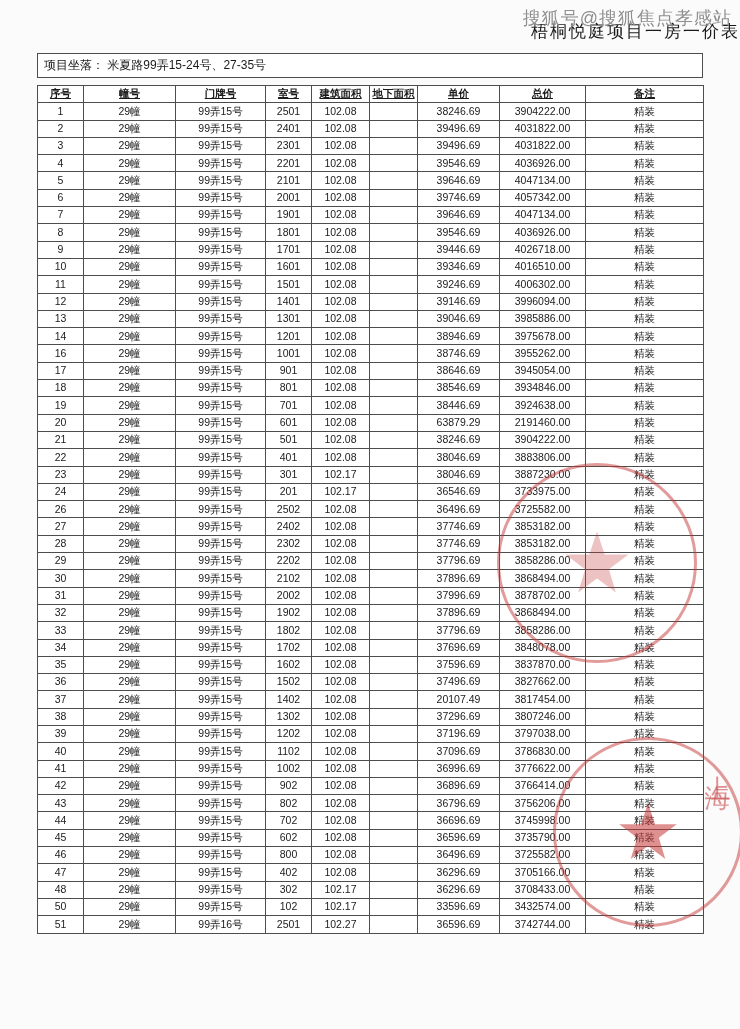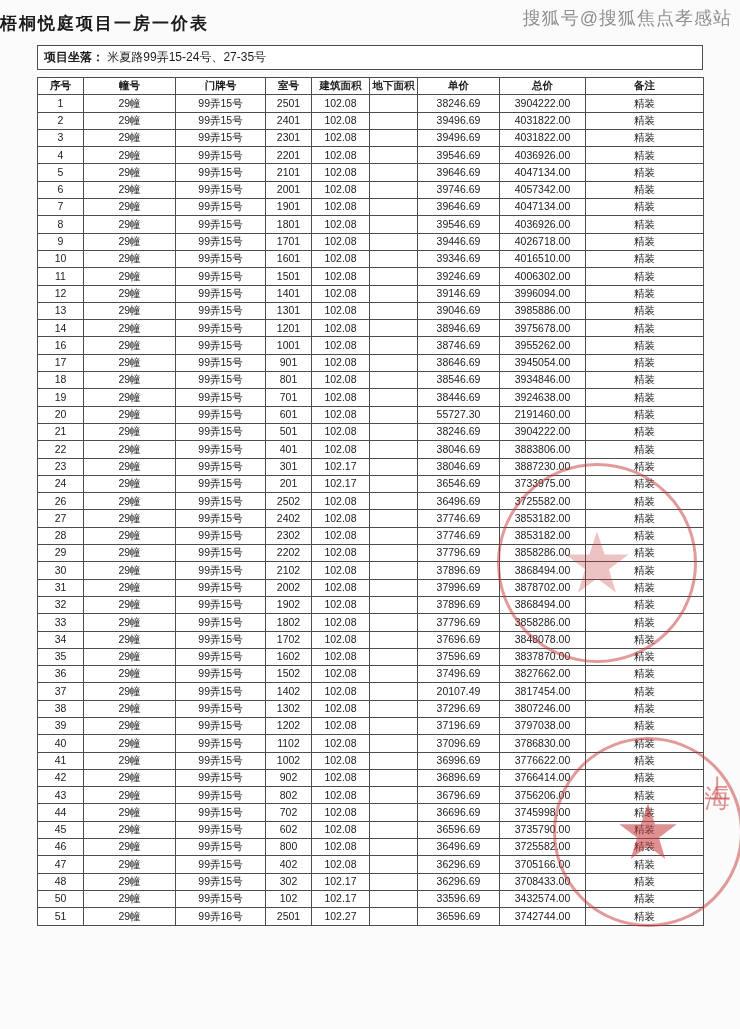--- a/index.html
+++ b/index.html
@@ -13,52 +13,52 @@
     overflow: hidden;
   }
   .watermark {
     position: absolute;
     top: 6px; right: 8px;
     font-size: 18px;
     color: #8f8f8f;
     letter-spacing: 1px;
   }
   .title {
-    text-align: left;
+    text-align: right;
     font-size: 17px;
-    font-weight: bold;
-    padding-top: 12px;
+    font-weight: normal;
+    padding-top: 20px;
     letter-spacing: 2px;
   }
   .content { width: 666px; margin: 10px auto 0 37px; }
   .location-box {
     border: 1px solid #4d4d4d;
     font-size: 12px;
     padding: 3px 6px;
     margin-bottom: 7px;
     background: #fff;
   }
-  .location-box .loc-label { font-weight: bold; }
+  .location-box .loc-label { font-weight: normal; }
   table.price-table {
     width: 666px;
     border-collapse: collapse;
     table-layout: fixed;
     background: #fff;
   }
   table.price-table th, table.price-table td {
     border: 1px solid #4d4d4d;
     font-size: 10.5px;
     height: 17.3px;
     line-height: 1.1;
     text-align: center;
     padding: 0 2px;
     white-space: nowrap;
     overflow: hidden;
   }
-  table.price-table th { font-weight: bold; }
+  table.price-table th { font-weight: bold; text-decoration: underline; }
   
   .seal {
     position: absolute;
     border-radius: 50%;
     border: 3px solid rgba(198,56,56,0.5);
     pointer-events: none;
     display: flex; align-items: center; justify-content: center;
   }
   .seal svg { opacity: 0.55; }
   .seal-1 { left: 497px; top: 463px; width: 200px; height: 200px; }
@@ -311,21 +311,21 @@
           <td>3924638.00</td>
           <td>精装</td>
         </tr>
         <tr>
           <td>20</td>
           <td>29幢</td>
           <td>99弄15号</td>
           <td>601</td>
           <td>102.08</td>
           <td></td>
-          <td>55727.30</td>
+          <td>63879.29</td>
           <td>2191460.00</td>
           <td>精装</td>
         </tr>
         <tr>
           <td>21</td>
           <td>29幢</td>
           <td>99弄15号</td>
           <td>501</td>
           <td>102.08</td>
           <td></td>

